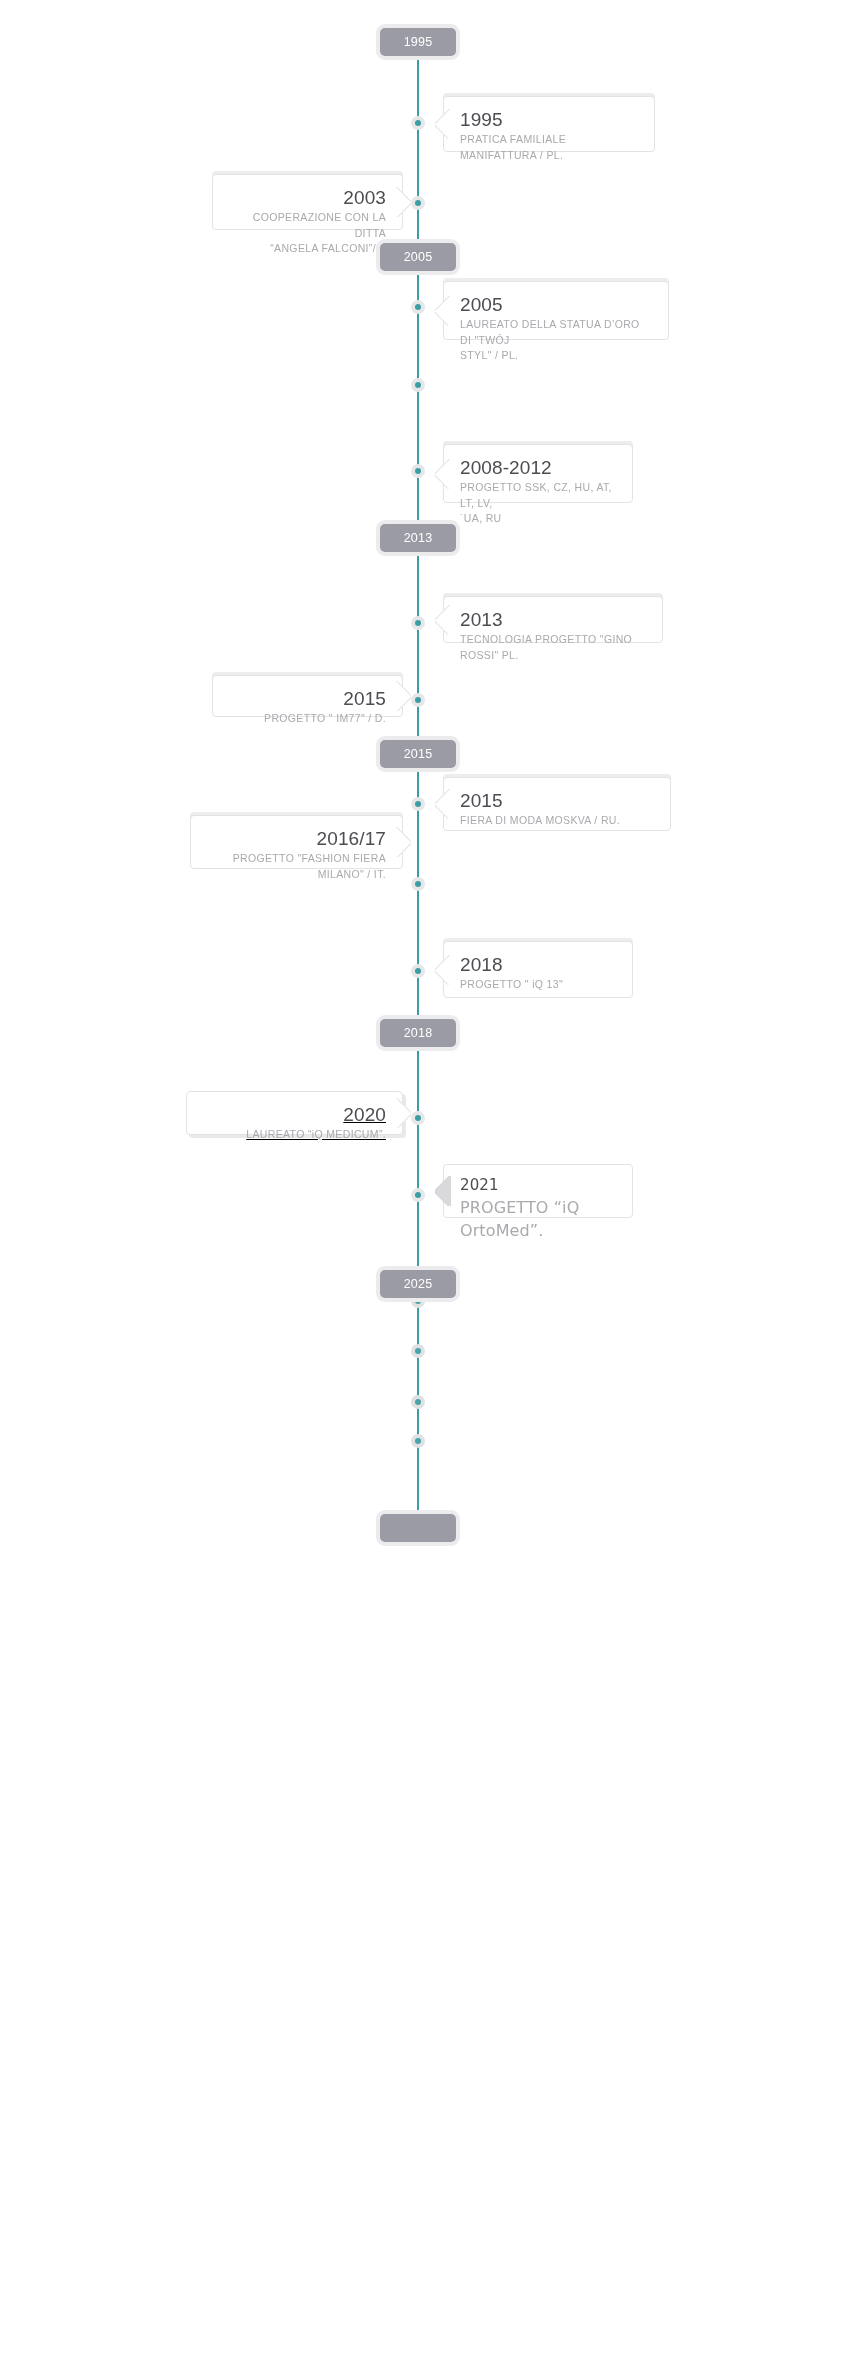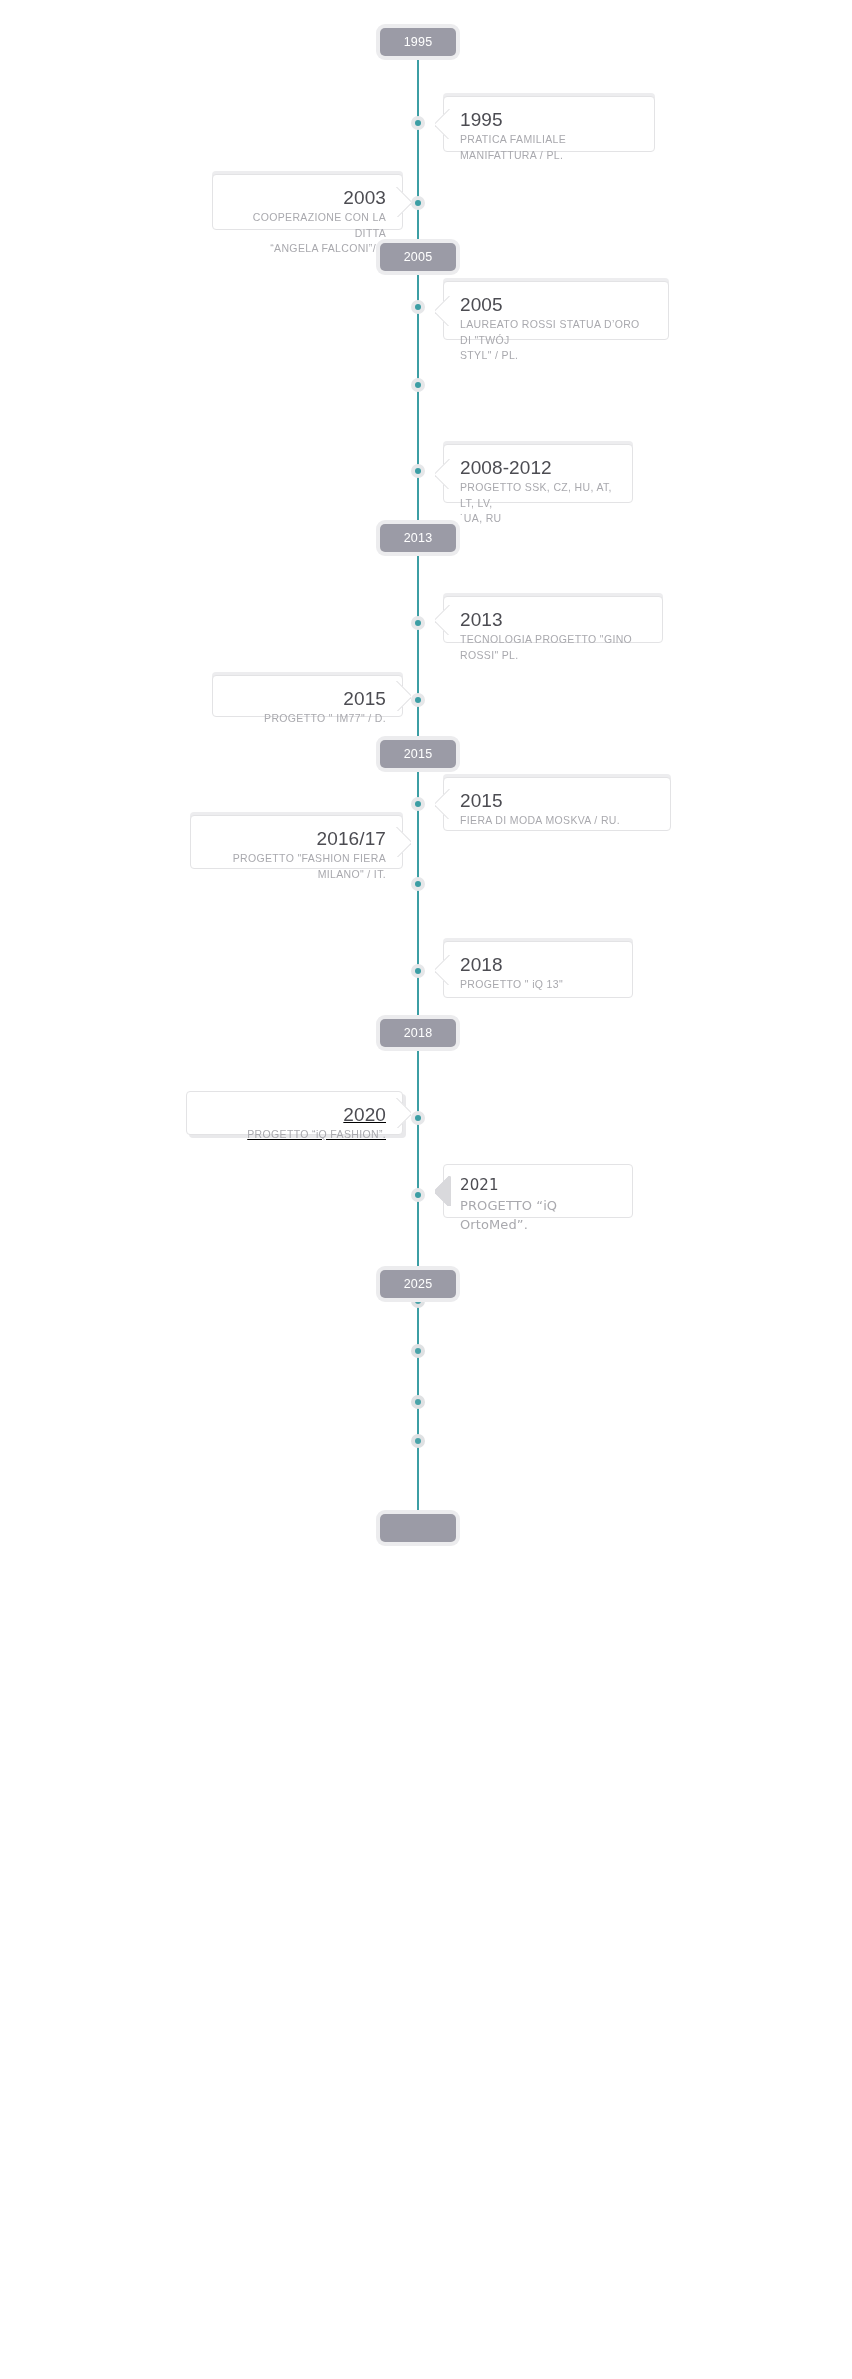--- a/index.html
+++ b/index.html
@@ -131,21 +131,21 @@
   
   .card.solid-notch > .notch::before {
     background: #d9d9dc;
     border-color: #d9d9dc;
   }
   .card.alt-font .card-year,
   .card.alt-font .card-desc {
     font-family: "DejaVu Sans", sans-serif;
   }
   .card.alt-font .card-year { font-size: 15px; }
-  .card.alt-font .card-desc { font-size: 13px; letter-spacing: 0.1px; }
+  .card.alt-font .card-desc { font-size: 16px; letter-spacing: 0.1px; }
 </style>
 </head>
 <body>
 
 <div id="timeline-root">
   <div class="axis-line" style="top: 42px; height: 1486px;"></div>
 <div class="year-badge" style="top: 28px;">
       <span>1995</span>
     </div>
     <div class="year-badge" style="top: 243px;">
@@ -175,21 +175,21 @@
     <div class="card left shadow-t" style="top: 174px; width: 191px; height: 56px; left: 212px;">
       <div class="notch"></div>
       <div class="card-year">2003</div>
       <div class="card-desc">COOPERAZIONE CON LA DITTA
 “ANGELA FALCONI”/IT</div>
     </div>
     <div class="node-dot" style="top: 196px;"></div>
     <div class="card right shadow-t" style="top: 281px; width: 226px; height: 59px; left: 443px;">
       <div class="notch"></div>
       <div class="card-year">2005</div>
-      <div class="card-desc">LAUREATO ROSSI STATUA D’ORO DI "TWÓJ
+      <div class="card-desc">LAUREATO DELLA STATUA D’ORO DI "TWÓJ
 STYL" / PL.</div>
     </div>
     <div class="node-dot" style="top: 300px;"></div>
     <div class="node-dot" style="top: 378px;"></div>
     <div class="card right shadow-t" style="top: 444px; width: 190px; height: 59px; left: 443px;">
       <div class="notch"></div>
       <div class="card-year">2008-2012</div>
       <div class="card-desc">PROGETTO SSK, CZ, HU, AT, LT, LV,
 ˙UA, RU</div>
     </div>
@@ -220,21 +220,21 @@
     <div class="node-dot" style="top: 877px;"></div>
     <div class="card right shadow-t" style="top: 941px; width: 190px; height: 57px; left: 443px;">
       <div class="notch"></div>
       <div class="card-year">2018</div>
       <div class="card-desc">PROGETTO " iQ 13"</div>
     </div>
     <div class="node-dot" style="top: 964px;"></div>
     <div class="card left shadow-br" style="top: 1091px; width: 217px; height: 44px; left: 186px;">
       <div class="notch"></div>
       <div class="card-year">2020</div>
-      <div class="card-desc">PROGETTO “iQ FASHION”.</div>
+      <div class="card-desc">LAUREATO “iQ MEDICUM”.</div>
     </div>
     <div class="node-dot" style="top: 1111px;"></div>
     <div class="card right solid-notch alt-font" style="top: 1164px; width: 190px; height: 54px; left: 443px;">
       <div class="notch"></div>
       <div class="card-year">2021</div>
       <div class="card-desc">PROGETTO “iQ OrtoMed”.</div>
     </div>
     <div class="node-dot" style="top: 1188px;"></div>
     <div class="node-dot bare" style="top: 1294px;"></div>
     <div class="node-dot bare" style="top: 1344px;"></div>

